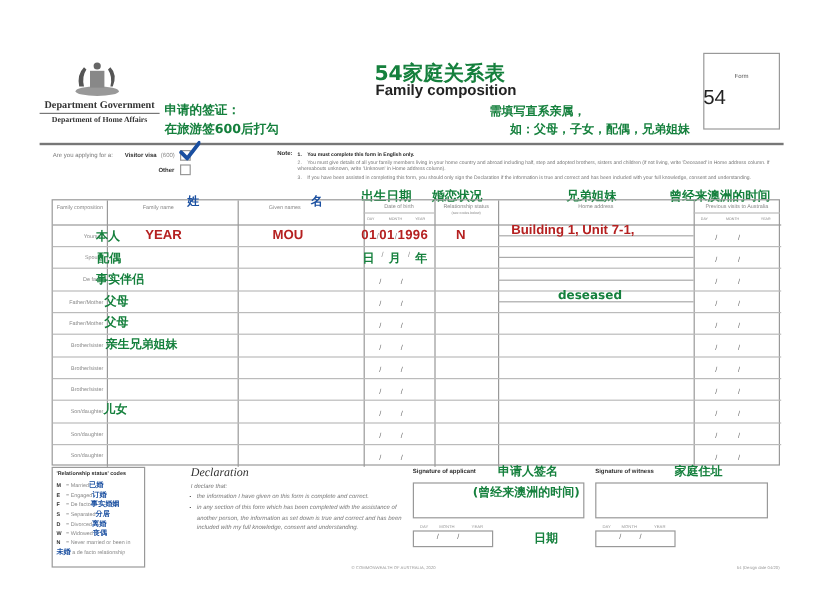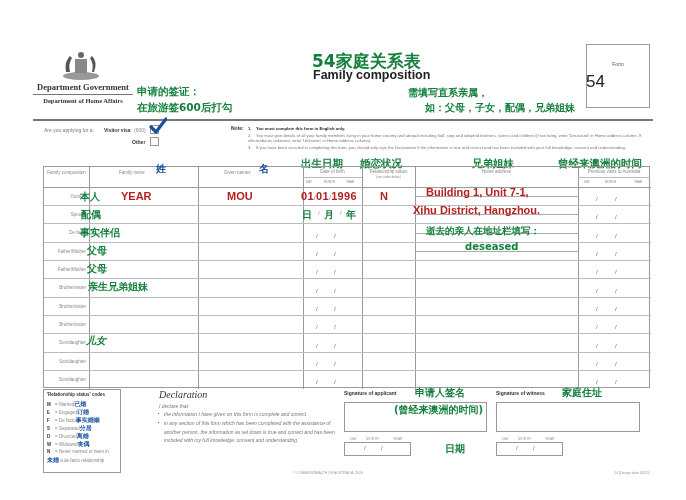--- a/index.html
+++ b/index.html
@@ -182,36 +182,34 @@
   <div class="row-label" style="top:173px;">Son/daughter</div>
   <div class="row-label" style="top:192px;">Son/daughter</div>
   <div class="row-label" style="top:210px;">Son/daughter</div>
 
   <div class="abs blue" style="left:36px; top:23px; font-size:10px;">本人</div>
   <div class="abs blue" style="left:37px; top:41px; font-size:10px;">配偶</div>
   <div class="abs blue" style="left:36px; top:59px; font-size:10px;">事实伴侣</div>
   <div class="abs blue" style="left:43px; top:77px; font-size:10px;">父母</div>
   <div class="abs blue" style="left:43px; top:95px; font-size:10px;">父母</div>
   <div class="abs blue" style="left:44px; top:113px; font-size:10px;">亲生兄弟姐妹</div>
-  <div class="abs blue" style="left:42px; top:167px; font-size:10px;font-style:italic;">儿女</div>
+  <div class="abs blue" style="left:42px; top:167px; font-size:10px;">儿女</div>
 
   <div class="abs red" style="left:77px; top:23px; font-size:11px;">YEAR</div>
   <div class="abs red" style="left:183px; top:23px; font-size:11px;">MOU</div>
   <div class="abs red" style="left:257px; top:23px; font-size:11px; letter-spacing:0.3px;"><span>01</span><span style="font-size:7px;color:#888;font-weight:normal;">/</span><span>01</span><span style="font-size:7px;color:#888;font-weight:normal;">/</span><span>1996</span></div>
   <div class="abs red" style="left:336px; top:23px; font-size:11px;">N</div>
   <div class="abs red" style="left:382px; top:19px; font-size:11px;">Building 1, Unit 7-1,</div>
-  <div class="abs red" style="left:369px; top:37px; font-size:11px;">Xihu District, Hangzhou.</div>
 
   <div class="abs blue" style="left:258px; top:41px; font-size:10px;">日</div>
   <div class="abs" style="left:274px; top:43px; font-size:6px; color:#888;">/</div>
   <div class="abs blue" style="left:280px; top:41px; font-size:10px;">月</div>
   <div class="abs" style="left:296px; top:43px; font-size:6px; color:#888;">/</div>
   <div class="abs blue" style="left:302px; top:41px; font-size:10px;">年</div>
 
-  <div class="abs blue" style="left:382px; top:58px; font-size:9.5px;">逝去的亲人在地址栏填写：</div>
   <div class="abs blue" style="left:421px; top:74px; font-size:10px;">deseased</div>
 
   <div class="slash" style="left:272px; top:66px;">/</div>
     <div class="slash" style="left:290px; top:66px;">/</div>
   <div class="slash" style="left:272px; top:84px;">/</div>
     <div class="slash" style="left:290px; top:84px;">/</div>
   <div class="slash" style="left:272px; top:102px;">/</div>
     <div class="slash" style="left:290px; top:102px;">/</div>
   <div class="slash" style="left:272px; top:121px;">/</div>
     <div class="slash" style="left:290px; top:121px;">/</div>

